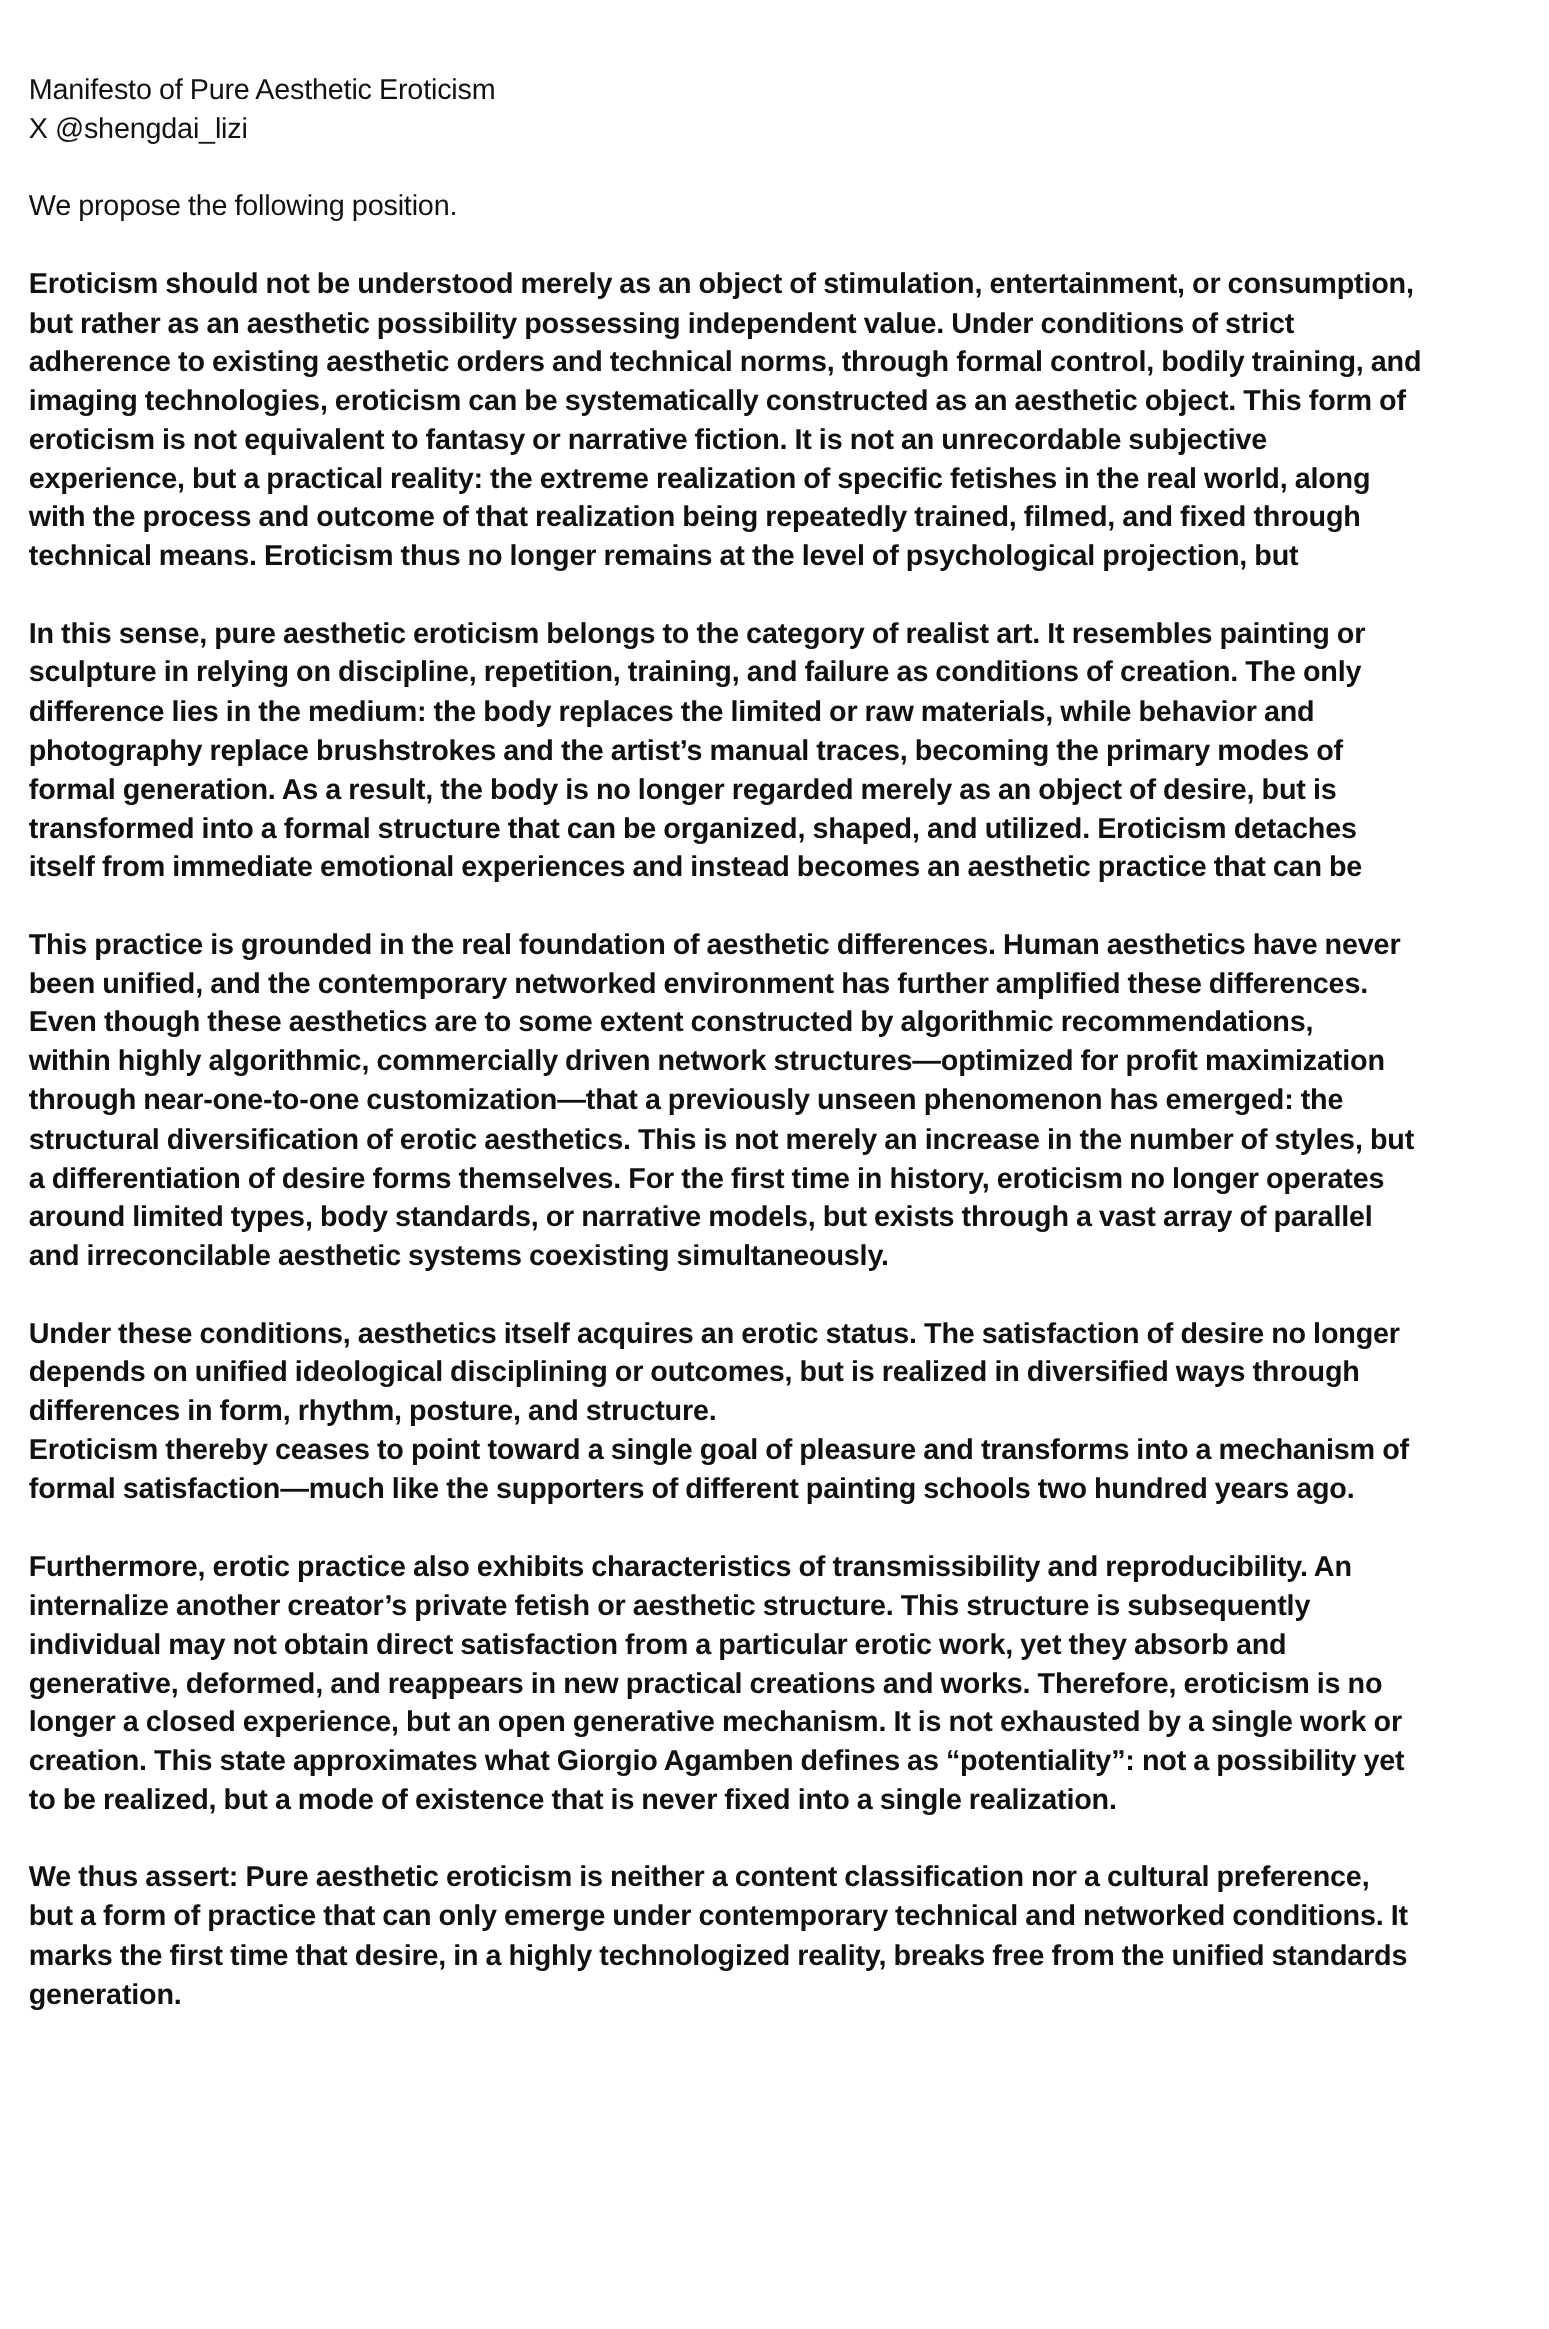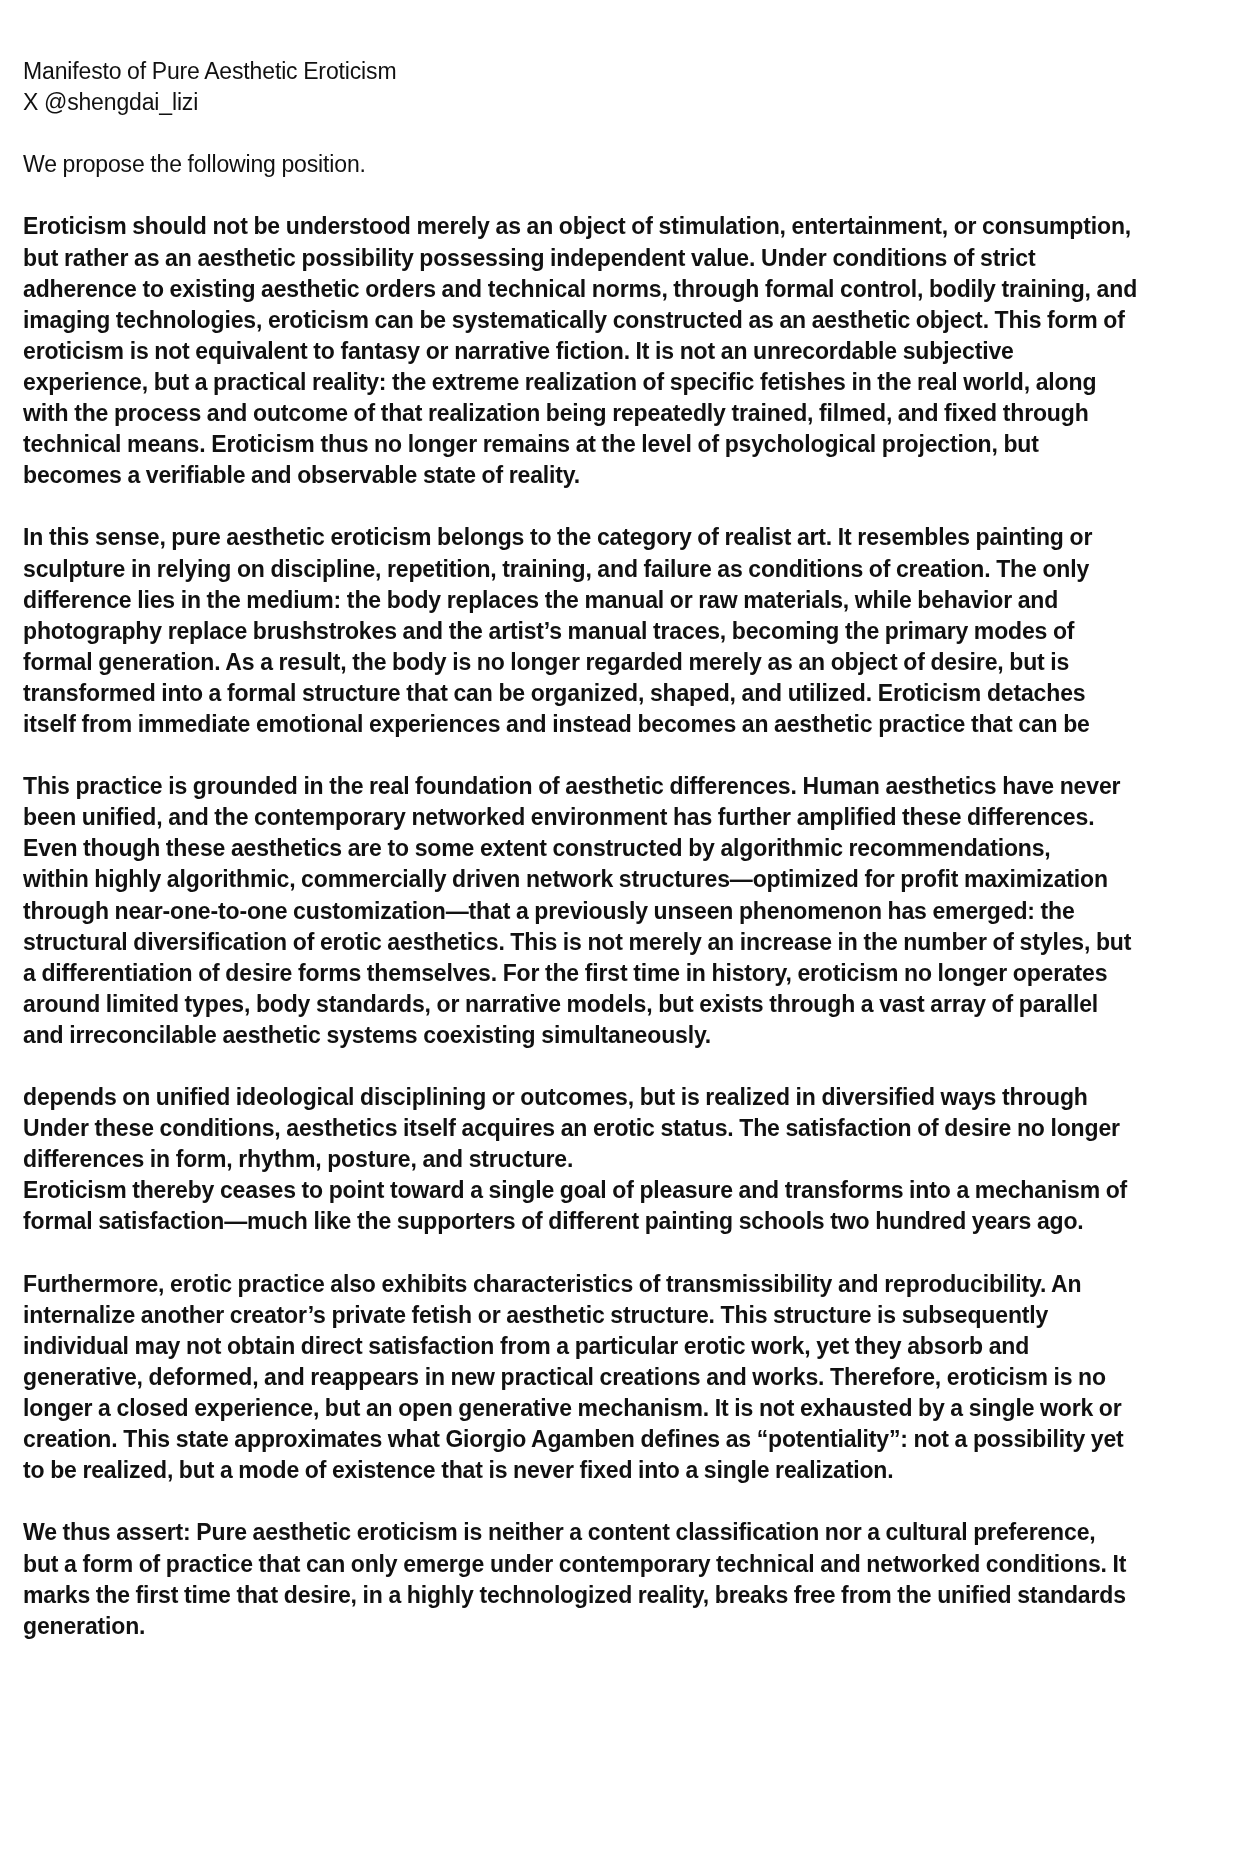--- a/index.html
+++ b/index.html
@@ -52,48 +52,47 @@
   <div id="paras">
       <div class="para">
         <span class="line">Eroticism should not be understood merely as an object of stimulation, entertainment, or consumption,</span>
         <span class="line">but rather as an aesthetic possibility possessing independent value. Under conditions of strict</span>
         <span class="line">adherence to existing aesthetic orders and technical norms, through formal control, bodily training, and</span>
         <span class="line">imaging technologies, eroticism can be systematically constructed as an aesthetic object. This form of</span>
         <span class="line">eroticism is not equivalent to fantasy or narrative fiction. It is not an unrecordable subjective</span>
         <span class="line">experience, but a practical reality: the extreme realization of specific fetishes in the real world, along</span>
         <span class="line">with the process and outcome of that realization being repeatedly trained, filmed, and fixed through</span>
         <span class="line">technical means. Eroticism thus no longer remains at the level of psychological projection, but</span>
-        <span class="line">becomes a verifiable and observable state of reality.</span>
       </div>
       <span class="blank"></span>
       <div class="para">
         <span class="line">In this sense, pure aesthetic eroticism belongs to the category of realist art. It resembles painting or</span>
         <span class="line">sculpture in relying on discipline, repetition, training, and failure as conditions of creation. The only</span>
-        <span class="line">difference lies in the medium: the body replaces the manual or raw materials, while behavior and</span>
+        <span class="line">difference lies in the medium: the body replaces the limited or raw materials, while behavior and</span>
         <span class="line">photography replace brushstrokes and the artist’s manual traces, becoming the primary modes of</span>
         <span class="line">formal generation. As a result, the body is no longer regarded merely as an object of desire, but is</span>
         <span class="line">transformed into a formal structure that can be organized, shaped, and utilized. Eroticism detaches</span>
         <span class="line">itself from immediate emotional experiences and instead becomes an aesthetic practice that can be</span>
       </div>
       <span class="blank"></span>
       <div class="para">
         <span class="line">This practice is grounded in the real foundation of aesthetic differences. Human aesthetics have never</span>
         <span class="line">been unified, and the contemporary networked environment has further amplified these differences.</span>
         <span class="line">Even though these aesthetics are to some extent constructed by algorithmic recommendations,</span>
         <span class="line">within highly algorithmic, commercially driven network structures—optimized for profit maximization</span>
         <span class="line">through near-one-to-one customization—that a previously unseen phenomenon has emerged: the</span>
         <span class="line">structural diversification of erotic aesthetics. This is not merely an increase in the number of styles, but</span>
         <span class="line">a differentiation of desire forms themselves. For the first time in history, eroticism no longer operates</span>
         <span class="line">around limited types, body standards, or narrative models, but exists through a vast array of parallel</span>
         <span class="line">and irreconcilable aesthetic systems coexisting simultaneously.</span>
       </div>
       <span class="blank"></span>
       <div class="para">
+        <span class="line">Under these conditions, aesthetics itself acquires an erotic status. The satisfaction of desire no longer</span>
         <span class="line">depends on unified ideological disciplining or outcomes, but is realized in diversified ways through</span>
-        <span class="line">Under these conditions, aesthetics itself acquires an erotic status. The satisfaction of desire no longer</span>
         <span class="line">differences in form, rhythm, posture, and structure.</span>
         <span class="line">Eroticism thereby ceases to point toward a single goal of pleasure and transforms into a mechanism of</span>
         <span class="line">formal satisfaction—much like the supporters of different painting schools two hundred years ago.</span>
       </div>
       <span class="blank"></span>
       <div class="para">
         <span class="line">Furthermore, erotic practice also exhibits characteristics of transmissibility and reproducibility. An</span>
         <span class="line">internalize another creator’s private fetish or aesthetic structure. This structure is subsequently</span>
         <span class="line">individual may not obtain direct satisfaction from a particular erotic work, yet they absorb and</span>
         <span class="line">generative, deformed, and reappears in new practical creations and works. Therefore, eroticism is no</span>

